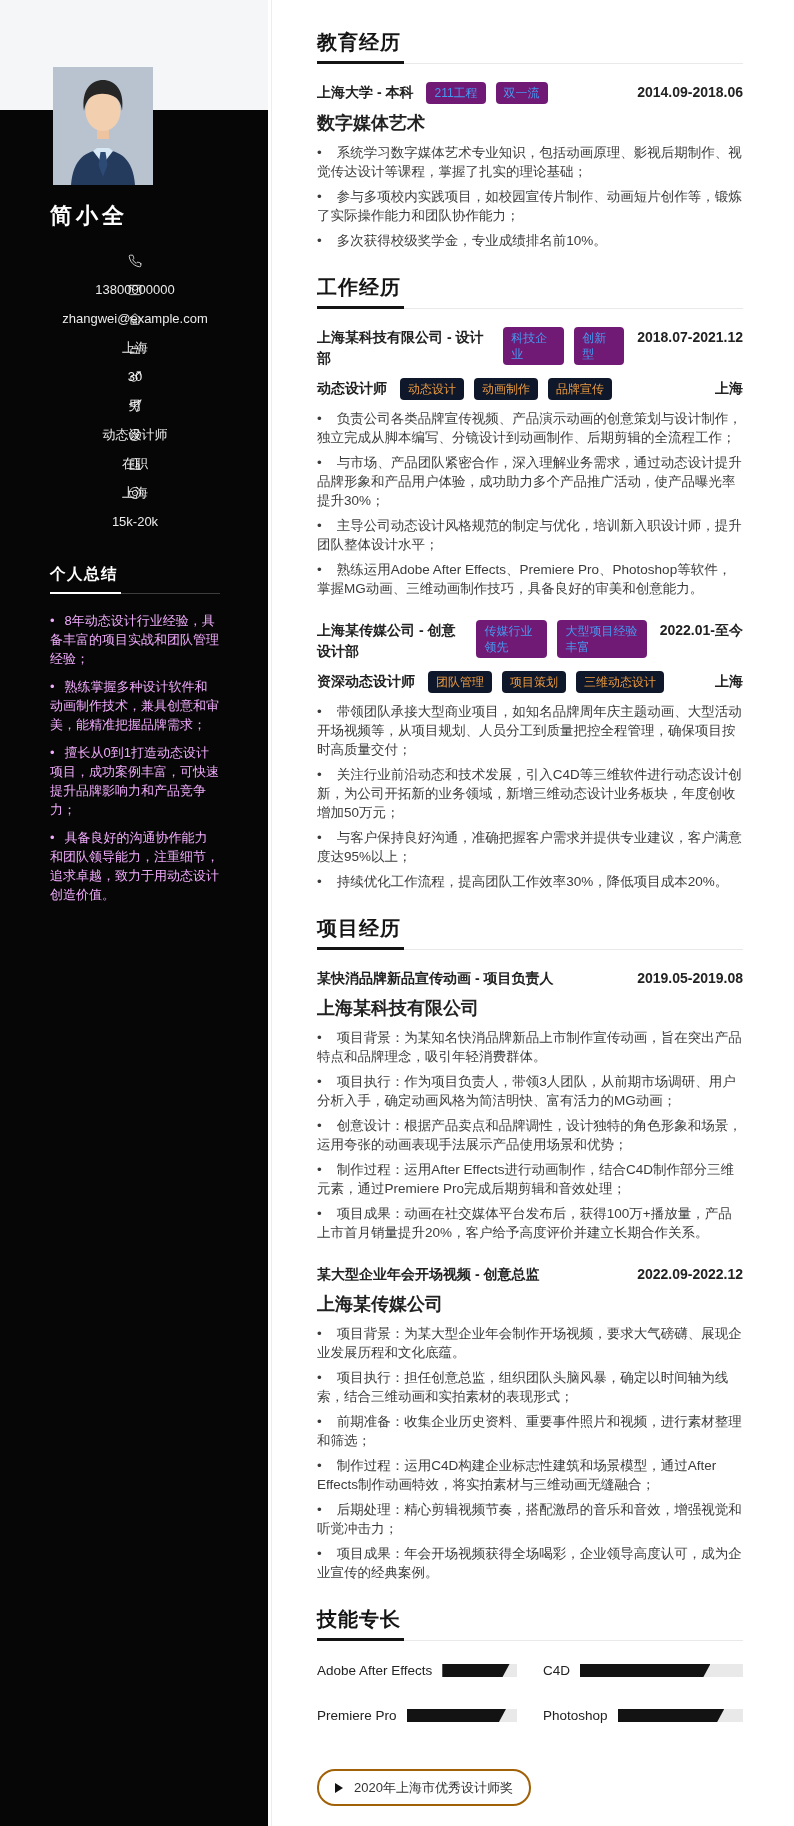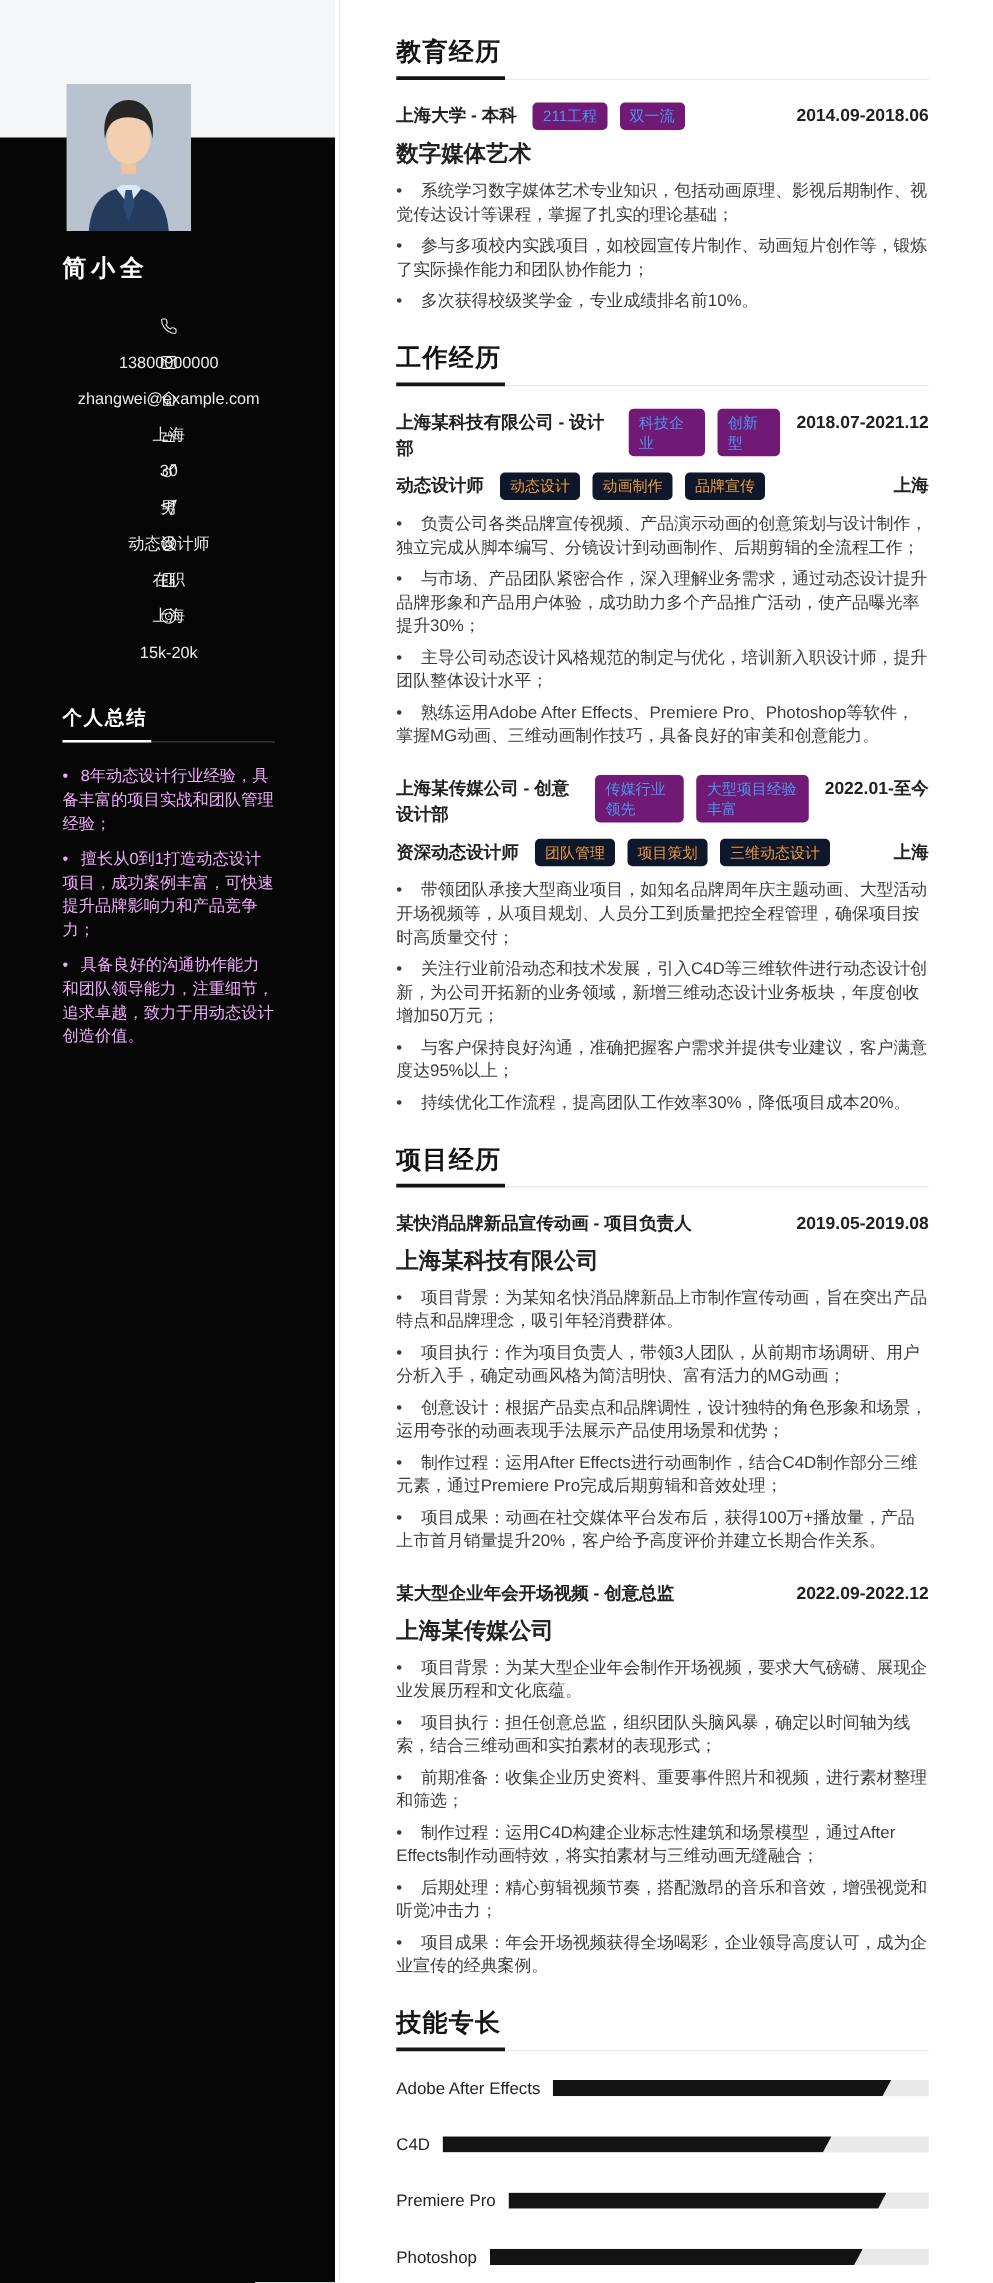--- a/index.html
+++ b/index.html
@@ -5,21 +5,21 @@
   html,body{margin:0;padding:0;background:#fff;}
   body{font-family:"Liberation Sans","DejaVu Sans",sans-serif;}
   .page{position:relative;width:794px;height:1826px;background:#fff;overflow:hidden;}
 
   
   .sidebar{position:absolute;left:0;top:0;width:268px;height:1826px;background:#060606;}
   .topband{position:absolute;left:0;top:0;width:268px;height:110px;background:#f5f6f7;}
   .photo{position:absolute;left:53px;top:67px;width:100px;height:118px;z-index:2;overflow:hidden;}
   .photo svg{display:block;width:100%;height:100%;}
   .sidebody{position:absolute;left:50px;top:200px;width:170px;z-index:2;}
-  .cand-name{margin:0 0 22px;font-size:19px;font-weight:700;color:#ffffff;letter-spacing:4px;line-height:32px;}
+  .cand-name{margin:0 0 22px;font-size:22px;font-weight:700;color:#ffffff;letter-spacing:4px;line-height:32px;}
   .contact{list-style:none;margin:0;padding:0;}
   .contact li{display:flex;align-items:center;gap:13px;margin-bottom:9px;height:20px;flex-direction:column;}
   .contact .icn{display:inline-flex;width:14px;height:14px;flex:0 0 14px;opacity:.92;}
   .contact .icn svg{width:14px;height:14px;}
   .contact .cval{font-size:13px;color:#ececec;line-height:18px;white-space:nowrap;}
   .side-sec{margin-top:58px;}
   .side-head{border-bottom:1px solid #3c3c3c;margin-bottom:17px;}
   .side-head .side-title{display:inline-block;font-size:15.5px;font-weight:700;color:#fff;letter-spacing:1.5px;
     padding:0 3px 7px 0;border-bottom:2.5px solid #ffffff;margin-bottom:-1px;}
   .side-bullets p{margin:0 0 9px;font-size:13px;line-height:19px;color:#f0abfc;}
@@ -39,21 +39,21 @@
   .etitle{flex:0 1 auto;min-width:0;font-size:14px;font-weight:700;color:#222;line-height:21px;}
   .tags{display:flex;gap:10px;flex:0 1 auto;min-width:0;}
   .tag{flex:0 1 auto;min-width:0;font-size:12px;line-height:16px;padding:3px 8px;border-radius:4px;}
   .tag-blue{background:#701a75;color:#4798f0;}
   .tag-orange{background:#0f172a;color:#eb9b3f;}
   .edate,.eloc{margin-left:auto;font-size:14px;font-weight:700;color:#222;white-space:nowrap;line-height:21px;}
   .esub{margin:0 0 9px;font-size:18px;font-weight:700;color:#222;line-height:21px;}
   .bullets p{margin:0 0 6px;font-size:13.5px;line-height:19px;color:#3c3c3c;}
   .bullets .dot{margin-right:15px;}
 
-  .skills{display:grid;grid-template-columns:1fr;column-gap:24px;row-gap:15px;margin-top:20px;gap:26px;}
+  .skills{display:grid;grid-template-columns:1fr 1fr;column-gap:24px;row-gap:15px;margin-top:20px;gap:26px;}
   .skill{display:flex;align-items:center;gap:10px;}
   .slabel{font-size:13.5px;color:#222;white-space:nowrap;line-height:19px;}
   .sbar{flex:1;height:13px;background:#e9e9e9;}
   .sfill{height:100%;background:#131313;clip-path:polygon(0 0,100% 0,calc(100% - 7px) 100%,0 100%);}
 
   .pill{display:inline-flex;align-items:center;gap:11px;margin-top:18px;padding:8px 16px;
     border:2px solid #a16207;border-radius:18px;font-size:13px;color:#333;background:#fff;line-height:17px;}
   .tri{width:0;height:0;border-left:8px solid #111;border-top:5px solid transparent;border-bottom:5px solid transparent;}
 </style>
 </head>
@@ -166,20 +166,21 @@
             <span class="cval">15k-20k</span>
           </li>
         </ul>
 
       <div class="side-sec">
         <div class="side-head">
           <span class="side-title">个人总结</span>
         </div>
         <div class="side-bullets" id="summary-list">
             <p class="bp"><span class="dot">•</span><span class="btxt">8年动态设计行业经验，具备丰富的项目实战和团队管理经验；</span></p>
+            <p class="bp"><span class="dot">•</span><span class="btxt">熟练掌握多种设计软件和动画制作技术，兼具创意和审美，能精准把握品牌需求；</span></p>
             <p class="bp"><span class="dot">•</span><span class="btxt">擅长从0到1打造动态设计项目，成功案例丰富，可快速提升品牌影响力和产品竞争力；</span></p>
             <p class="bp"><span class="dot">•</span><span class="btxt">具备良好的沟通协作能力和团队领导能力，注重细节，追求卓越，致力于用动态设计创造价值。</span></p>
           </div>
       </div>
     </div>
   </aside>
 
   <div class="vline"></div>
 
   <main class="main" id="main">

